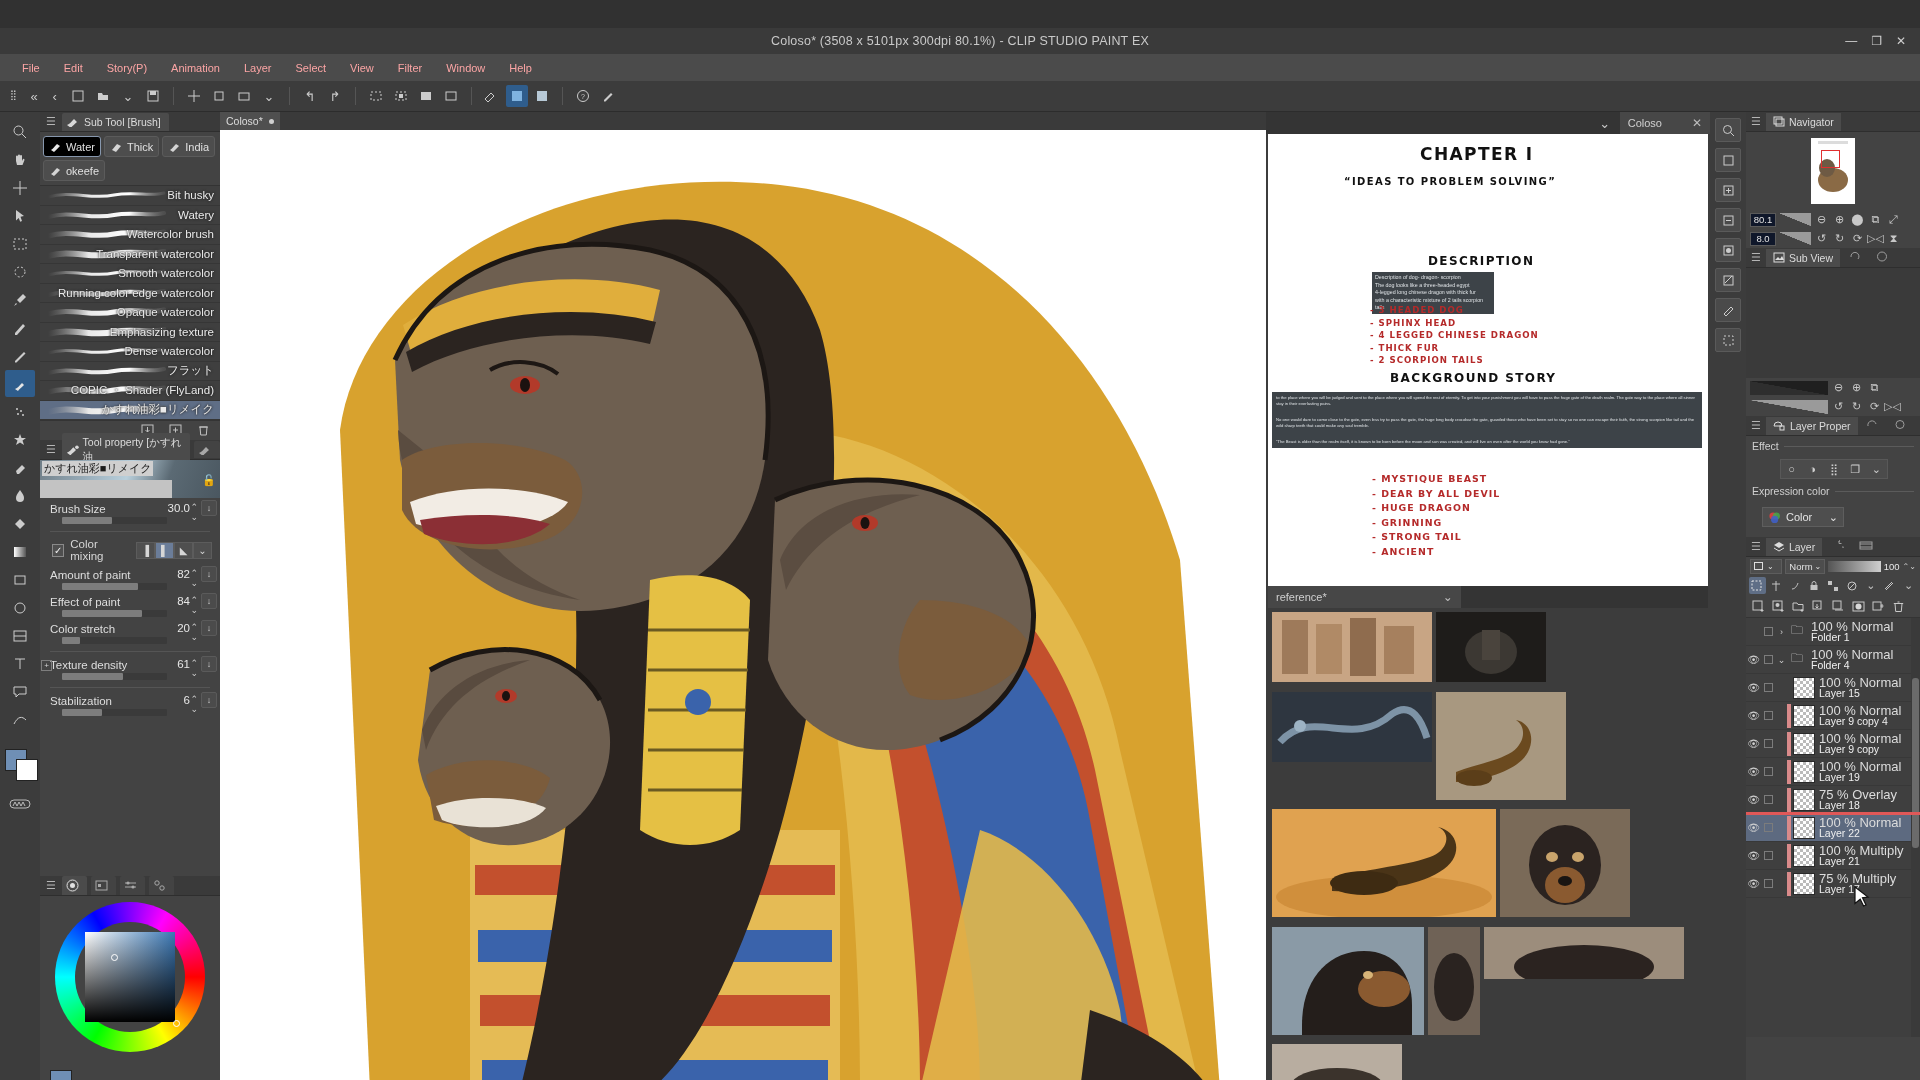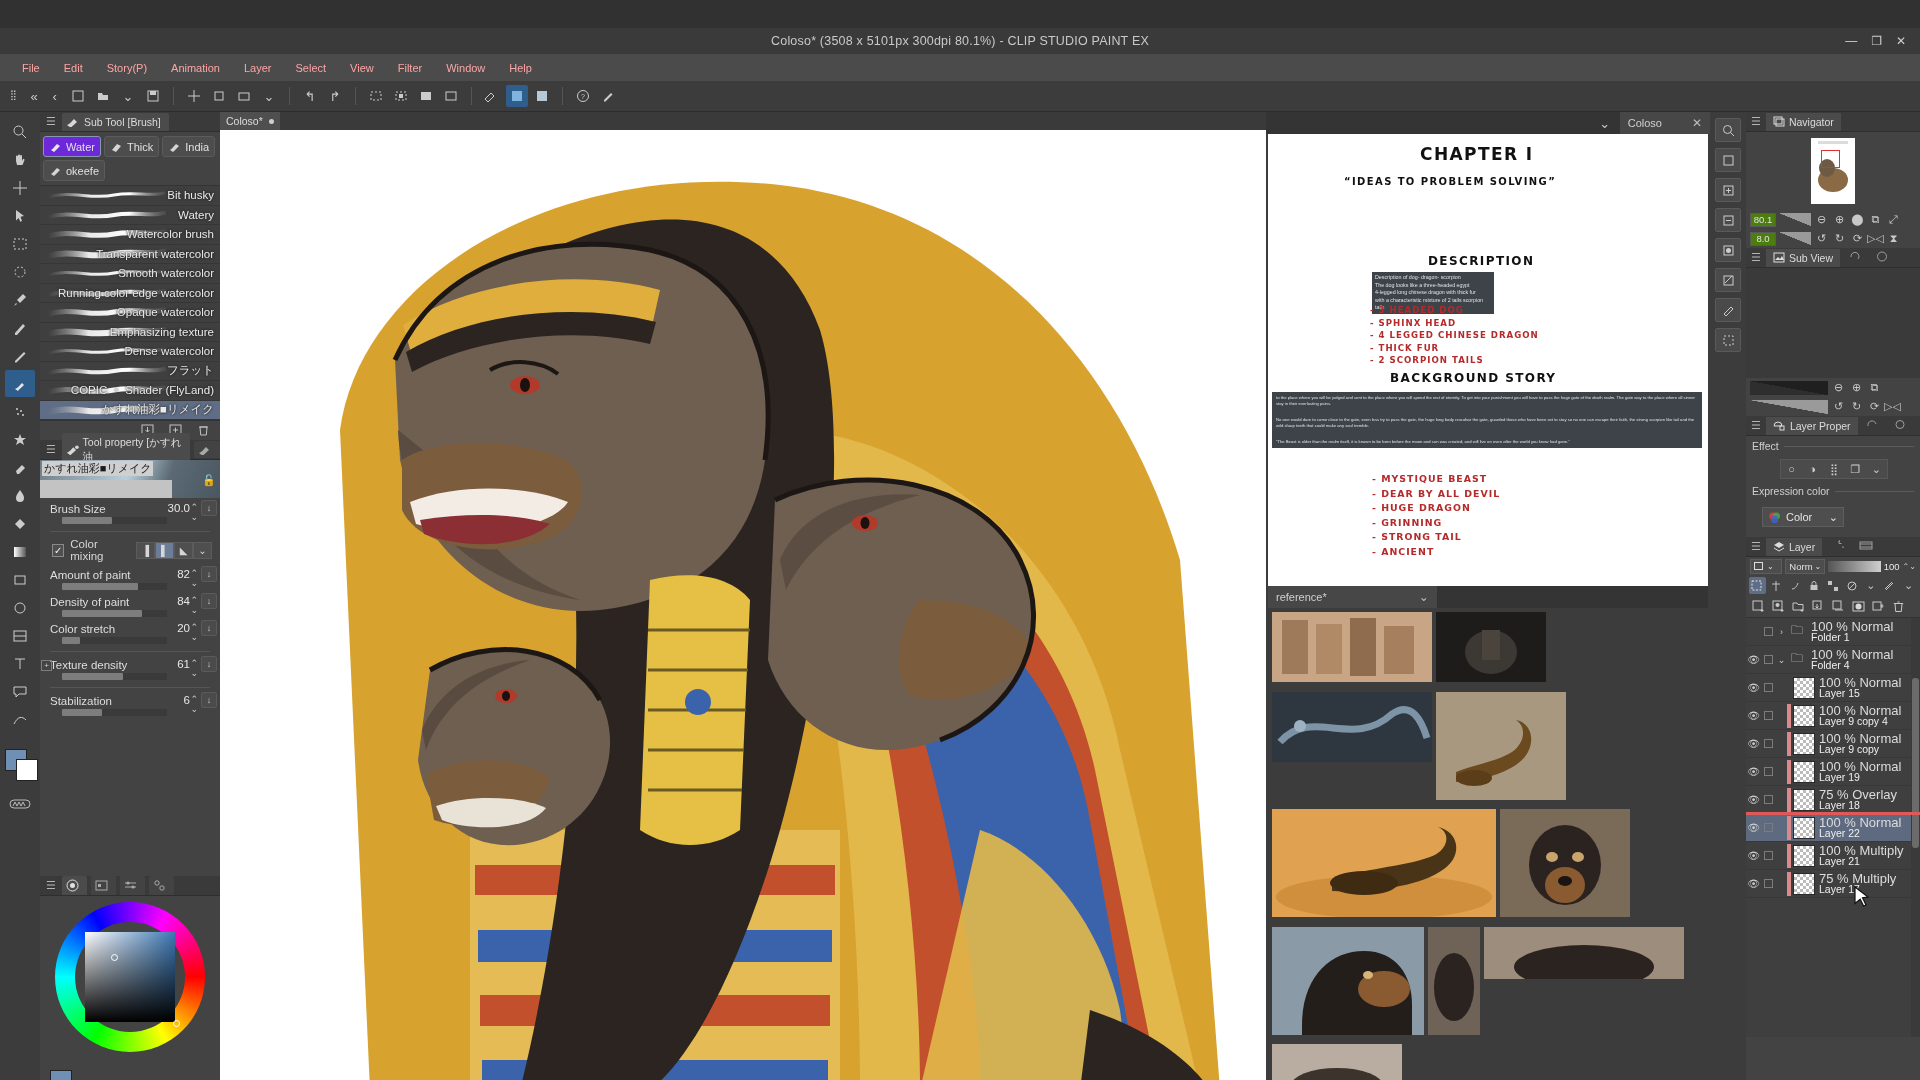--- a/index.html
+++ b/index.html
@@ -39,21 +39,21 @@
   .leftpanels { position:absolute; left:40px; top:84px; width:180px; height:996px; background:#434343; }
   .panelhdr { height:20px; background:#3a3a3a; display:flex; align-items:center; gap:4px; padding-left:4px;
      border-bottom:1px solid #2e2e2e; }
   .panelhdr .tabt { background:#4b4b4b; padding:3px 8px 3px 4px; font-size:10.5px; color:#dcdcdc;
      display:flex; align-items:center; gap:4px; border-radius:2px 2px 0 0;}
   .hamb { color:#b5b5b5; font-size:11px; padding:0 2px;}
 
   .subtoolchips { display:flex; flex-wrap:wrap; gap:3px; padding:4px 3px; background:#434343; }
   .chip { display:flex; align-items:center; gap:3px; background:#4d4d4d; border:1px solid #5b5b5b;
      border-radius:3px; padding:2px 5px; font-size:11px; color:#e0e0e0; height:21px; overflow:hidden; }
-  .chip.sel { background:#6d28d9; border-color:#8797ad; }
+  .chip.sel { background:#000000; border-color:#8797ad; }
   .chip .bi { width:14px; height:12px; }
 
   .brushlist { background:#3f3f3f; border-top:1px solid #333; }
   .brow { height:19.5px; position:relative; border-bottom:1px solid #363636; display:flex;
      align-items:center; justify-content:flex-end; padding-right:6px; overflow:hidden; }
   .brow.sel { background:#5f6e86; }
   .brow .stroke { position:absolute; left:6px; top:2px; width:120px; height:15px; }
   .brow .bname { position:relative; font-size:11.5px; color:#eaeaea; white-space:nowrap; z-index:2;
      text-shadow:0 0 3px #2a2a2a,0 0 2px #2a2a2a; }
 
@@ -132,21 +132,21 @@
 
   
   .rightpanels { position:absolute; left:1746px; top:84px; width:174px; height:996px; background:#434343; }
   .rp-hdr { height:20px; background:#3a3a3a; display:flex; align-items:center; gap:3px; padding-left:3px; border-bottom:1px solid #2e2e2e;}
   .rp-hdr .tt { background:#4b4b4b; padding:3px 7px; font-size:10.5px; color:#dcdcdc; display:flex; align-items:center; gap:4px;}
   .rp-hdr .tt2 { padding:3px 6px; font-size:10.5px; color:#9d9d9d; }
 
   .navthumb { height:78px; display:flex; align-items:center; justify-content:center; background:#434343; }
   .navthumb .pg { width:44px;height:66px;background:#fff; position:relative; overflow:hidden;}
   .navrow { display:flex; align-items:center; gap:3px; padding:2px 4px; }
-  .numbox { width:26px;height:14px;background:#4d7c0f;border:1px solid #5a5a5a;font-size:9.5px;color:#e2e2e2;
+  .numbox { width:26px;height:14px;background:#0f172a;border:1px solid #5a5a5a;font-size:9.5px;color:#e2e2e2;
      display:flex;align-items:center;justify-content:center;}
   .tri { width:32px;height:13px;background:linear-gradient(to right top,#434343 49%,#9a9a9a 50%); border:0;}
   .mini { width:15px;height:15px;display:flex;align-items:center;justify-content:center;color:#c8c8c8;font-size:11px;}
 
   .subviewbody { height:110px; background:#3a3a3a; }
 
   .effrow { padding:4px 6px; }
   .grouplabel { font-size:10.5px; color:#d0d0d0; border-top:1px solid #5b5b5b; margin-top:6px;
      position:relative; padding-top:0; }
   .grouplabel span { position:relative; top:-7px; background:#434343; padding-right:5px; }
@@ -731,21 +731,21 @@
           <div class="tprow">
             <div class="lbl">Amount of paint</div>
             <div class="val">82</div>
             <div class="spin">⌃<br>⌄</div>
             <div class="dl">↓</div>
             <div class="slider">
               <i style="width:72%"></i>
             </div>
           </div>
           <div class="tprow">
-            <div class="lbl">Density of paint</div>
+            <div class="lbl">Effect of paint</div>
             <div class="val">84</div>
             <div class="spin">⌃<br>⌄</div>
             <div class="dl">↓</div>
             <div class="slider">
               <i style="width:76%"></i>
             </div>
           </div>
           <div class="tprow">
             <div class="lbl">Color stretch</div>
             <div class="val">20</div>
@@ -948,21 +948,21 @@
           <div class="hwred" style="font-size:9.4px;line-height:14.6px">- HUGE DRAGON</div>
           <div class="hwred" style="font-size:9.4px;line-height:14.6px">- GRINNING</div>
           <div class="hwred" style="font-size:9.4px;line-height:14.6px">- STRONG TAIL</div>
           <div class="hwred" style="font-size:9.4px;line-height:14.6px">- ANCIENT</div>
         </div>
       </div>
     </div>
 
     <div class="refdock2">
       <div class="reftabbar2">
-        <div class="reftab" style="gap:92px">
+        <div class="reftab" style="gap:116px">
           <span>reference*</span>
           <span class="x">⌄</span>
         </div>
       </div>
       <div class="refgrid">
         <svg width="160" height="70">
             <rect width="160" height="70" fill="#c8a584"></rect>
             <rect x="10" y="8" width="26" height="54" fill="#9e7a5a"></rect>
             <rect x="44" y="12" width="26" height="50" fill="#b08a66"></rect>
             <rect x="78" y="6" width="26" height="58" fill="#8f6c4e"></rect>

